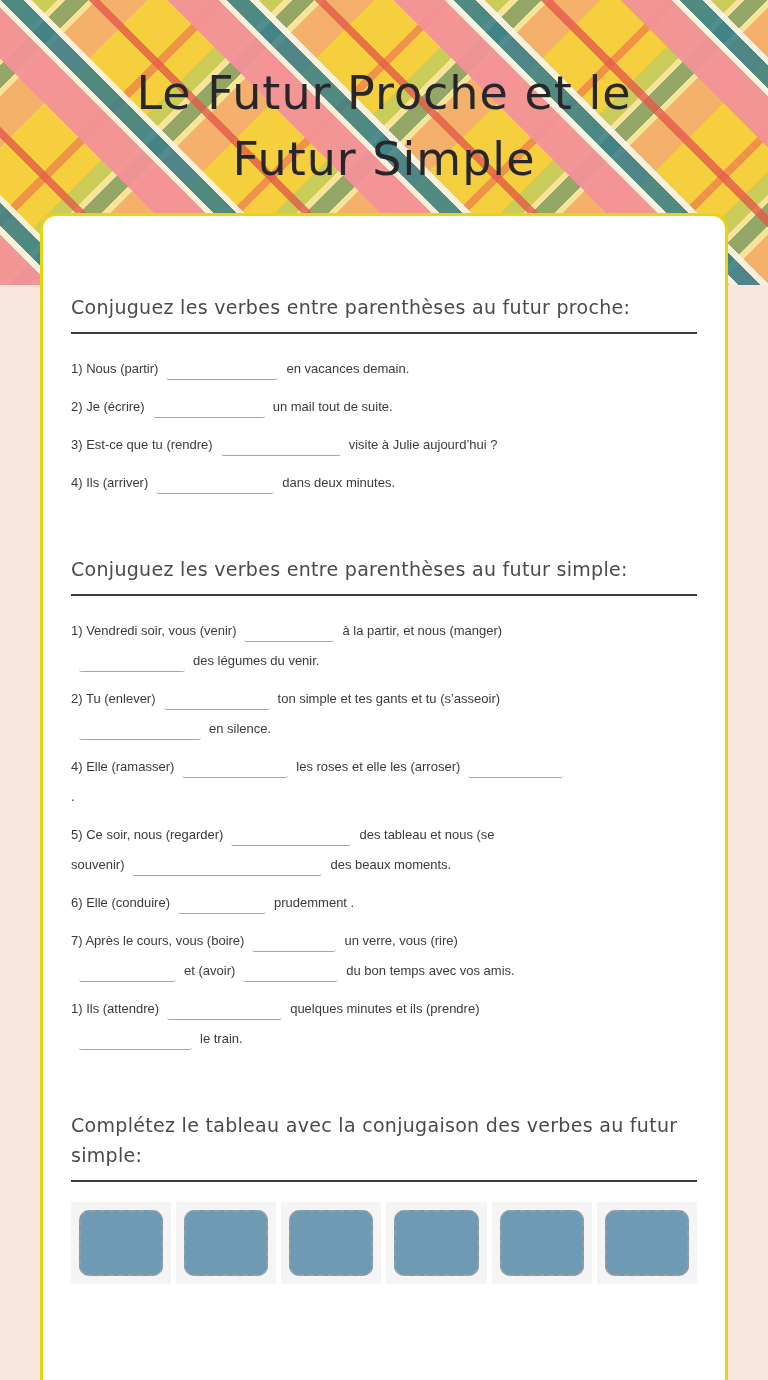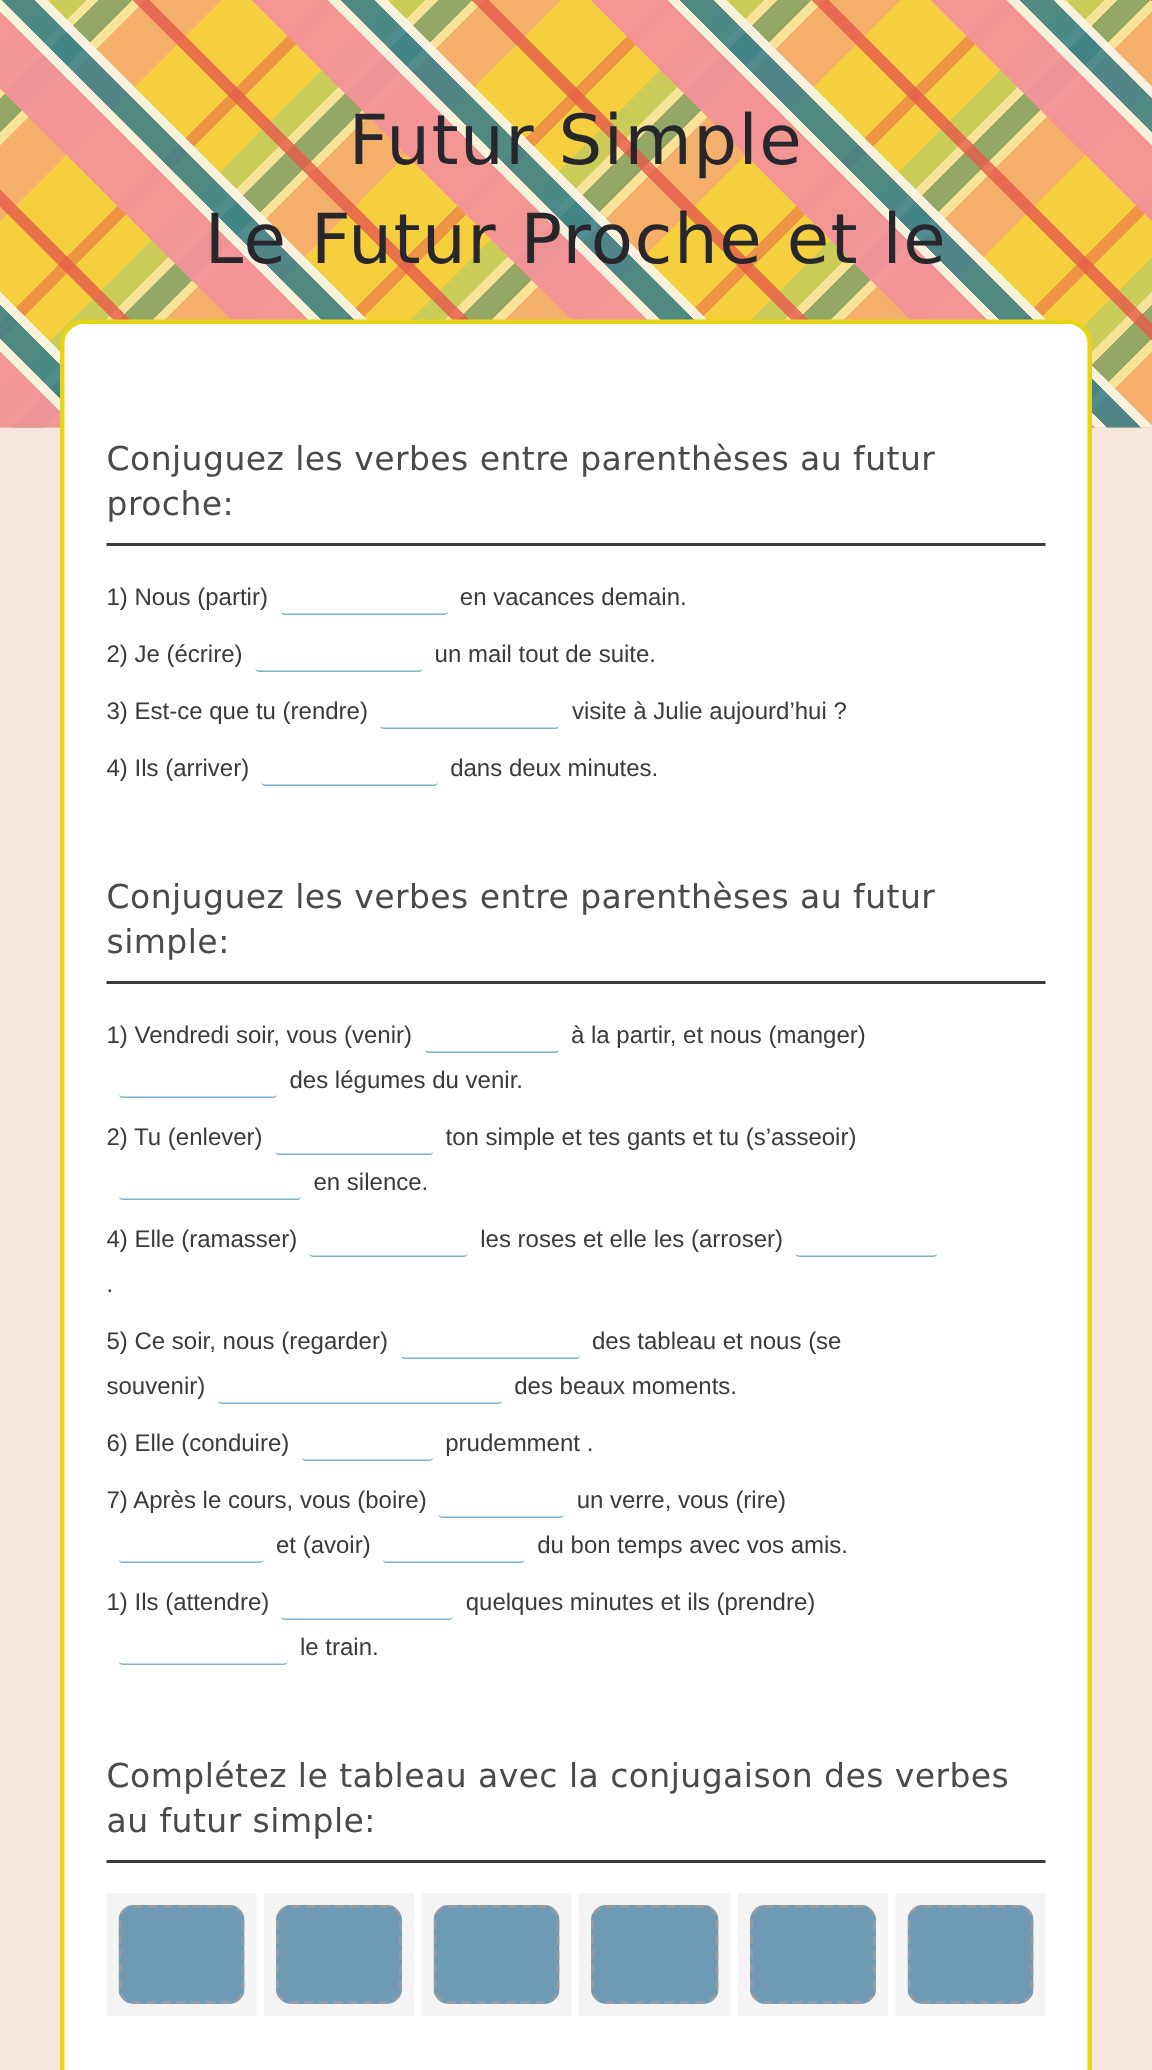--- a/index.html
+++ b/index.html
@@ -37,26 +37,26 @@
     color:#26262b;letter-spacing:1px;
   }
   .card{
     position:relative;margin:-72px 40px 0;min-height:1240px;
     background:#ffffff;border:3px solid #e7d414;border-radius:16px;
     padding:76px 28px 60px;box-sizing:border-box;
   }
   .ws-section + .ws-section{margin-top:56px;}
   .section-heading{
     margin:0 0 10px;font-family:"DejaVu Sans",sans-serif;
-    font-size:22px;font-weight:400;line-height:30px;
+    font-size:19px;font-weight:400;line-height:30px;
     color:#4a4a4a;letter-spacing:0.3px;
   }
   .heading-rule{border:none;border-top:2px solid #3b3b3b;margin:0 0 20px;}
   .question{
-    font-size:16px;color:#3a3a3a;line-height:30px;margin:0 0 8px;
+    font-size:13px;color:#3a3a3a;line-height:30px;margin:0 0 8px;
   }
   .blank{
     display:inline-block;height:24px;margin:0 8px;
     border-bottom:1px solid #7db3cb;vertical-align:-7px;
     border-radius:0 0 3px 3px;cursor:text;
   }
   .verb-table{
     display:grid;grid-template-columns:repeat(6,1fr);
     gap:6px 5px;background:#ffffff;
   }
@@ -66,22 +66,22 @@
     height:66px;display:flex;align-items:center;padding-left:11px;
     box-sizing:border-box;color:#33373d;font-size:17px;font-weight:500;
   }
 </style>
 </head>
 <body>
 
 <div class="page">
   <header class="plaid">
     <h1 class="title" id="title">
+        <div>Le Futur Proche et le</div>
         <div>Futur Simple</div>
-        <div>Le Futur Proche et le</div>
       </h1>
   </header>
   <main class="card">
     <div id="sections">
         <section class="ws-section">
           <h2 class="section-heading">Conjuguez les verbes entre parenthèses au futur proche:</h2>
           <div class="heading-rule"></div>
           <div class="question"><span>1) Nous (partir)</span><span class="blank" style="width: 112px;"></span><span>en vacances demain.</span></div>
           <div class="question"><span>2) Je (écrire)</span><span class="blank" style="width: 112px;"></span><span>un mail tout de suite.</span></div>
           <div class="question"><span>3) Est-ce que tu (rendre)</span><span class="blank" style="width: 120px;"></span><span>visite à Julie aujourd’hui ?</span></div>

